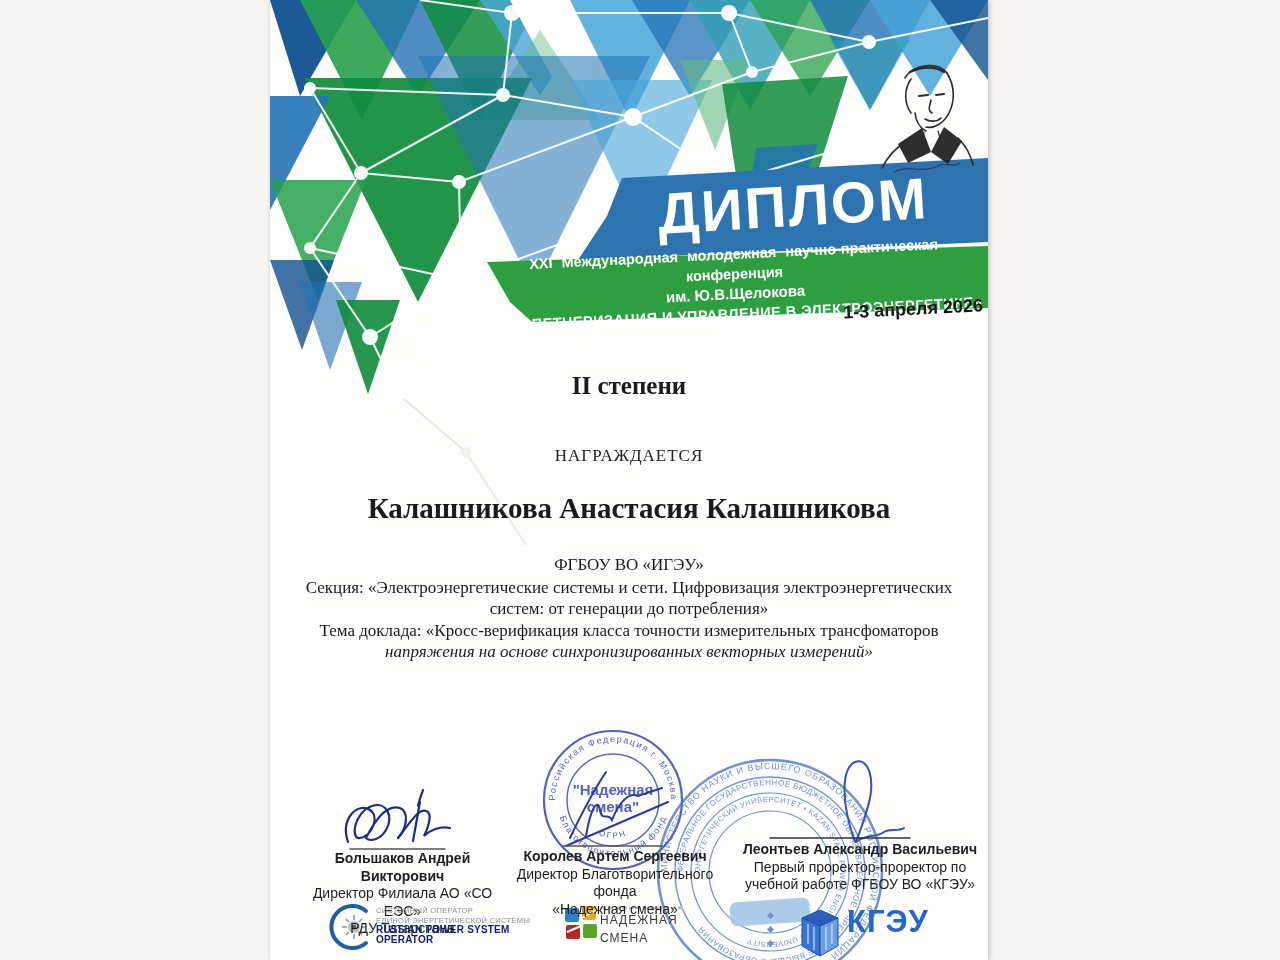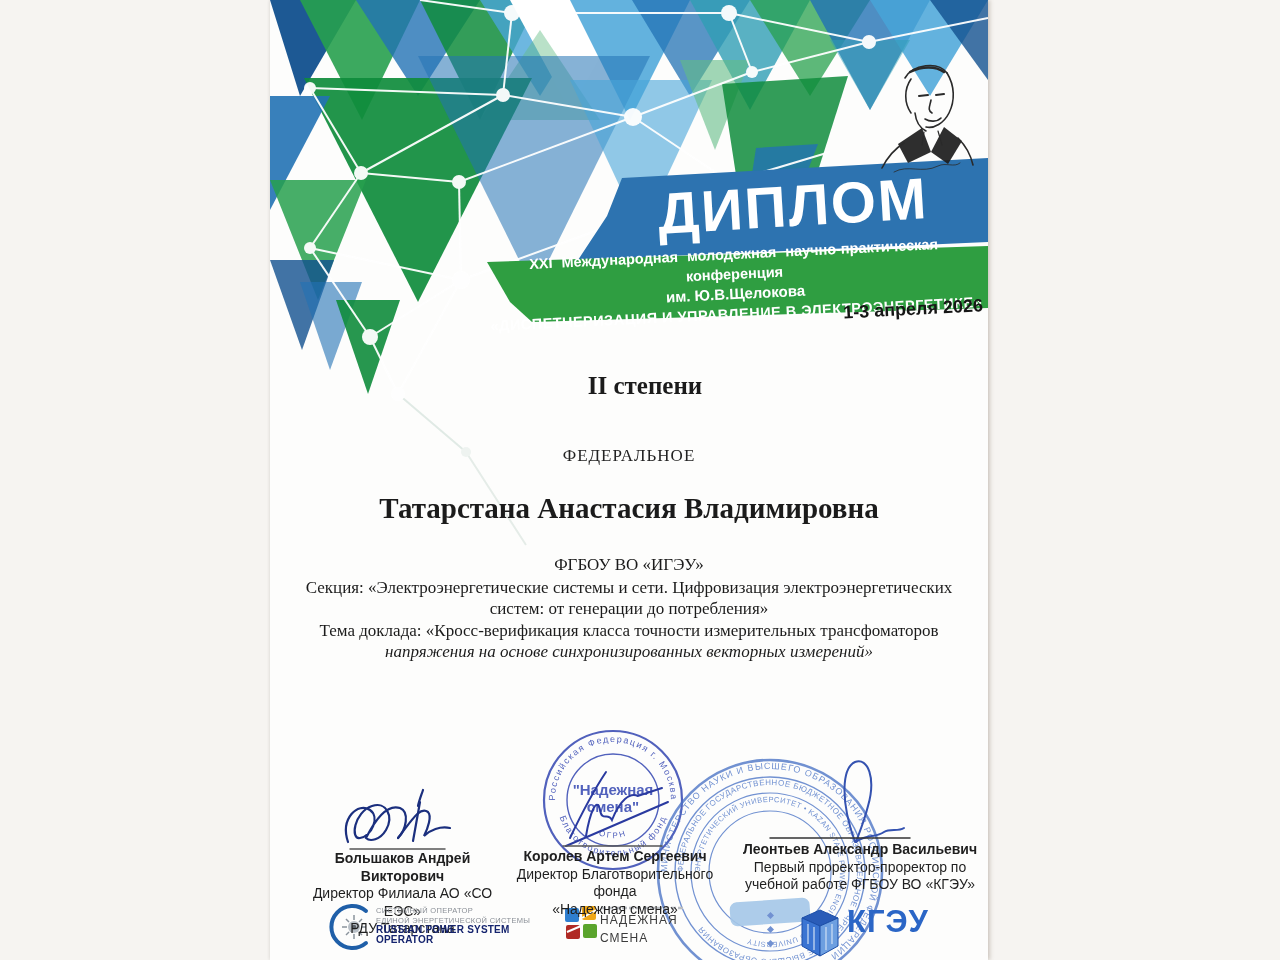--- a/index.html
+++ b/index.html
@@ -11,21 +11,21 @@
   
   .title{left:368px;top:170px;width:310px;height:72px;line-height:72px;text-align:center;
          color:#fff;font-weight:bold;font-size:58px;letter-spacing:2px;transform:rotate(-3.4deg);}
   .conf{left:212px;top:244px;width:506px;transform:rotate(-2.8deg);color:#fff;font-weight:bold;text-align:center;}
   .conf .l1{font-size:14.5px;word-spacing:5px;line-height:20px;}
   .conf .l2{font-size:15px;line-height:20px;}
   .conf .l3{font-size:14.5px;letter-spacing:.5px;line-height:21px;}
   .date{left:528px;top:300px;width:185px;text-align:right;font-size:18px;font-weight:bold;color:#161616;transform:rotate(-3deg);}
   
   .serif{font-family:"Liberation Serif",serif;color:#1b1b1b;text-align:center;left:0;width:718px;}
-  .degree{top:372px;font-size:25px;font-weight:bold;padding-left:16px;}
+  .degree{top:372px;font-size:25px;font-weight:bold;}
   .awarded{top:446px;font-size:17px;letter-spacing:1px;color:#222;}
   .name{top:492px;font-size:29px;font-weight:bold;}
   .org{top:554px;font-size:17.5px;}
   .body-line{font-size:17px;line-height:21px;}
   .sec1{top:577px;} .sec2{top:598px;} .top1{top:620px;} .top2{top:641px;font-style:italic;}
   
   .sig{position:absolute;text-align:center;color:#1f1f1f;font-size:14px;line-height:17.5px;font-weight:500;}
   .sig .nm{font-weight:600;}
   .b1{left:25px;top:850px;width:215px;}
   .b2{left:230px;top:848px;width:230px;}
@@ -242,22 +242,22 @@
 
     <div class="abs title">ДИПЛОМ</div>
     <div class="abs conf">
       <div class="l1">XXI Международная молодежная научно-практическая конференция</div>
       <div class="l2">им. Ю.В.Щелокова</div>
       <div class="l3">«ДИСПЕТЧЕРИЗАЦИЯ И УПРАВЛЕНИЕ В ЭЛЕКТРОЭНЕРГЕТИКЕ»</div>
     </div>
     <div class="abs date">1-3 апреля 2026</div>
 
     <div class="abs serif degree">II степени</div>
-    <div class="abs serif awarded">ФЕДЕРАЛЬНОЕ</div>
-    <div class="abs serif name">Татарстана Анастасия Владимировна</div>
+    <div class="abs serif awarded">НАГРАЖДАЕТСЯ</div>
+    <div class="abs serif name">Калашникова Анастасия Калашникова</div>
     <div class="abs serif org body-line">ФГБОУ ВО «ИГЭУ»</div>
     <div class="abs serif sec1 body-line">Секция: «Электроэнергетические системы и сети. Цифровизация электроэнергетических</div>
     <div class="abs serif sec2 body-line">систем: от генерации до потребления»</div>
     <div class="abs serif top1 body-line">Тема доклада: «Кросс-верификация класса точности измерительных трансфоматоров</div>
     <div class="abs serif top2 body-line">напряжения на основе синхронизированных векторных измерений»</div>
 
     <div class="sig b1">
       <div class="nm">Большаков Андрей Викторович</div>
       <div>Директор Филиала АО «СО ЕЭС»</div>
       <div>РДУ Татарстана</div>

